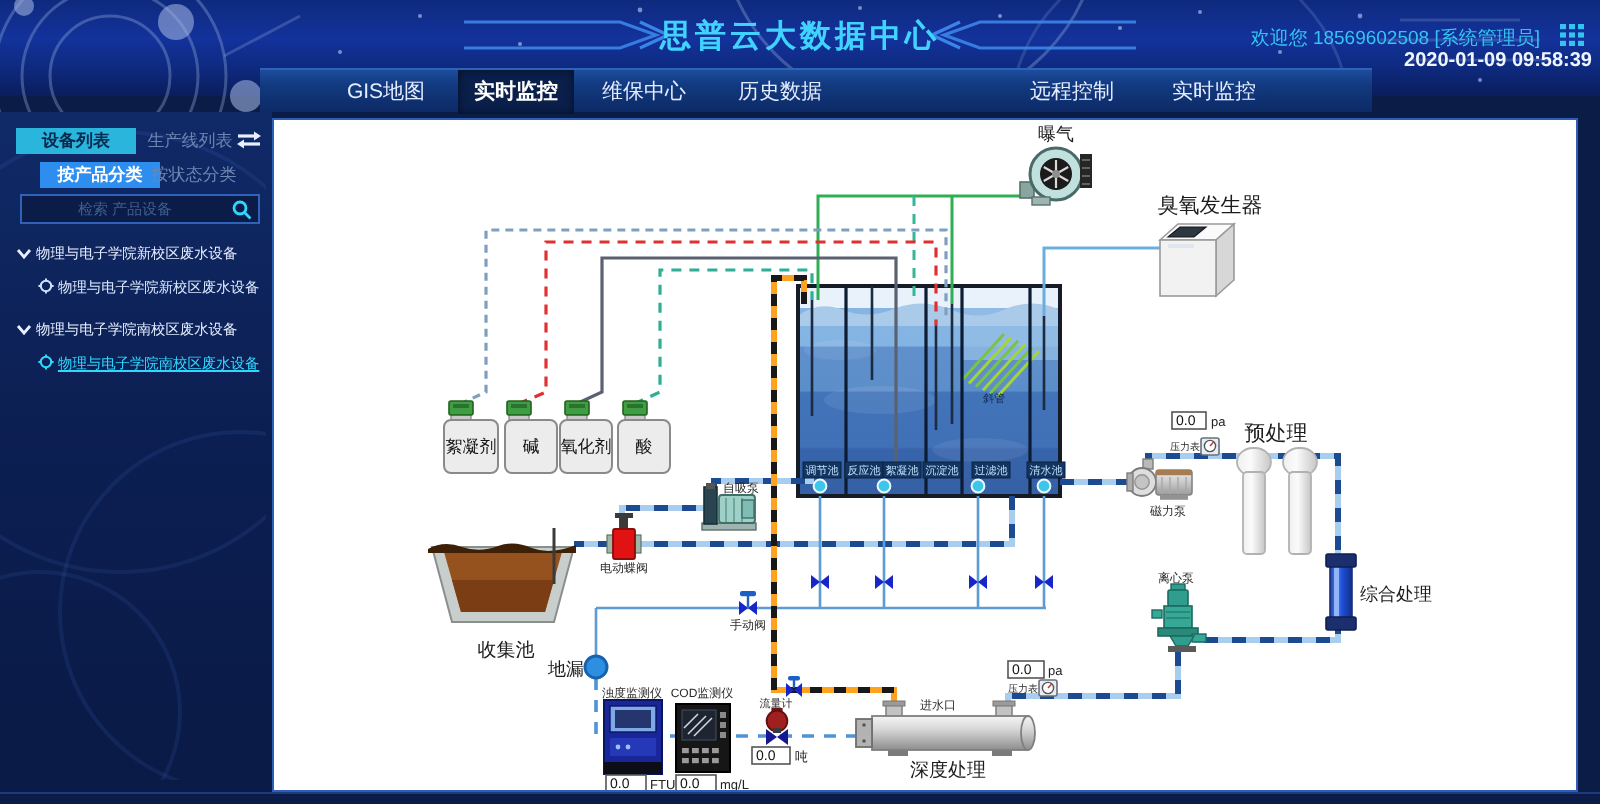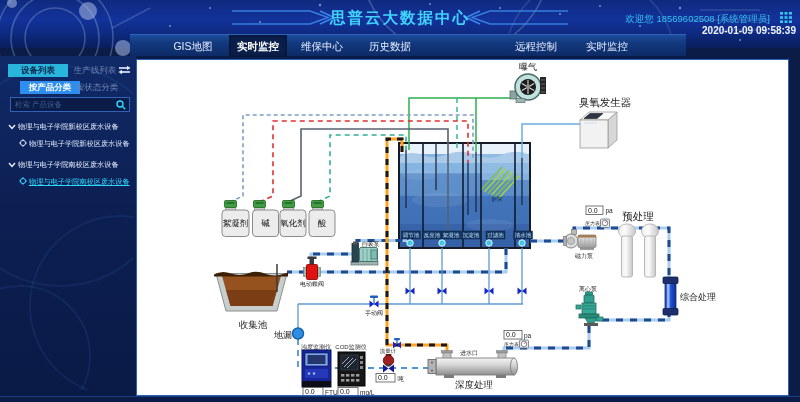--- a/index.html
+++ b/index.html
@@ -31,21 +31,21 @@
     background:linear-gradient(180deg,#102a68 0%,#0c1f52 45%,#0a1a46 100%); }
   #sidebar .sb-decor { position:absolute; left:0; top:0; }
   .sb-btn { position:absolute; height:13px; line-height:13px; text-align:center; font-size:8.5px; cursor:pointer; }
   .sb-btn.on1 { background:#2ab5dc; color:#08284e; font-weight:bold; }
   .sb-btn.on2 { background:#2e8ef0; color:#fff; font-weight:bold; }
   .sb-btn.off { background:transparent; color:#6f86b2; }
   #swap-icon { position:absolute; left:118px; top:9px; cursor:pointer; }
   #search-box { position:absolute; left:10px; top:41px; width:120px; height:15px;
     background:#0a1c47; border:1px solid #2f62b8; }
   #search-input { position:absolute; left:4px; top:1px; width:95px; height:11px; background:transparent;
-    border:none; outline:none; color:#9fc0e8; font-size:7.5px; font-family:"Liberation Sans",sans-serif; }
+    border:none; outline:none; color:#9fc0e8; font-size:7.5px; font-family:"Liberation Sans",sans-serif;text-align:center; }
   #search-input::placeholder { color:#3f5f8f; }
   #search-mag { position:absolute; right:3px; top:2px; }
   .tree-row { position:absolute; left:0; width:133px; height:12px; color:#e6eeff; font-size:7.2px;
     line-height:12px; cursor:pointer; white-space:nowrap; }
   .tree-row .lbl { vertical-align:top; }
   .tree-row svg { vertical-align:-1px; }
   .tree-row.child { color:#dde9ff; }
   .tree-row.selected .lbl { color:#2fd8ff; text-decoration:underline; }
 
   

